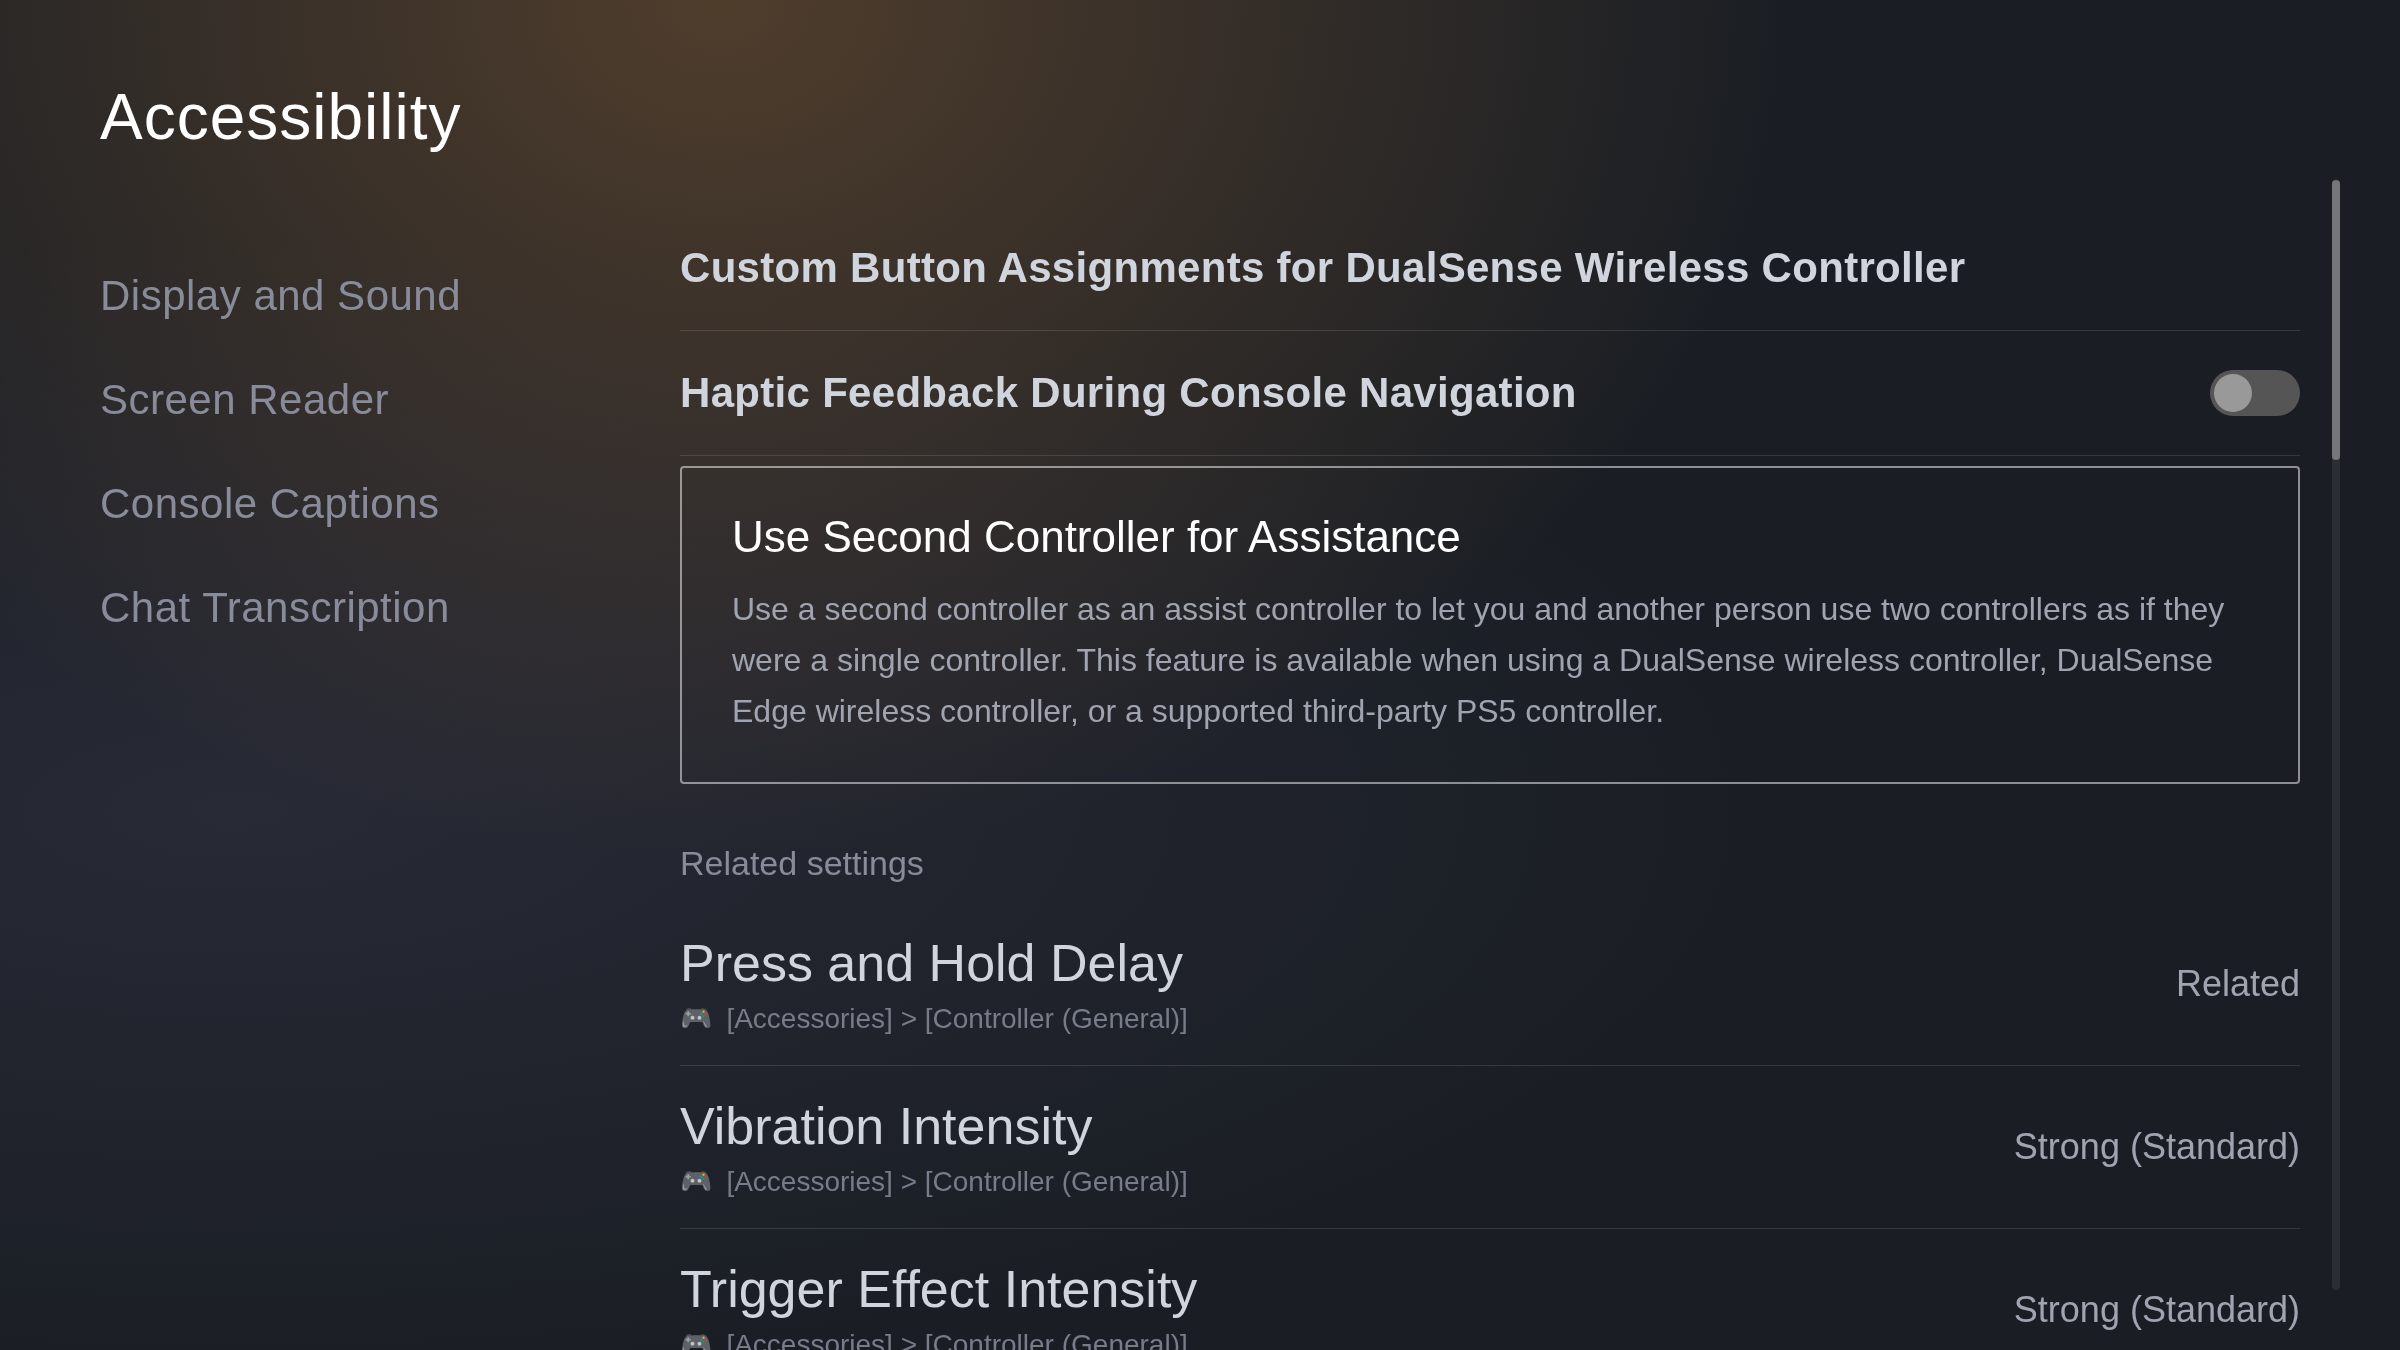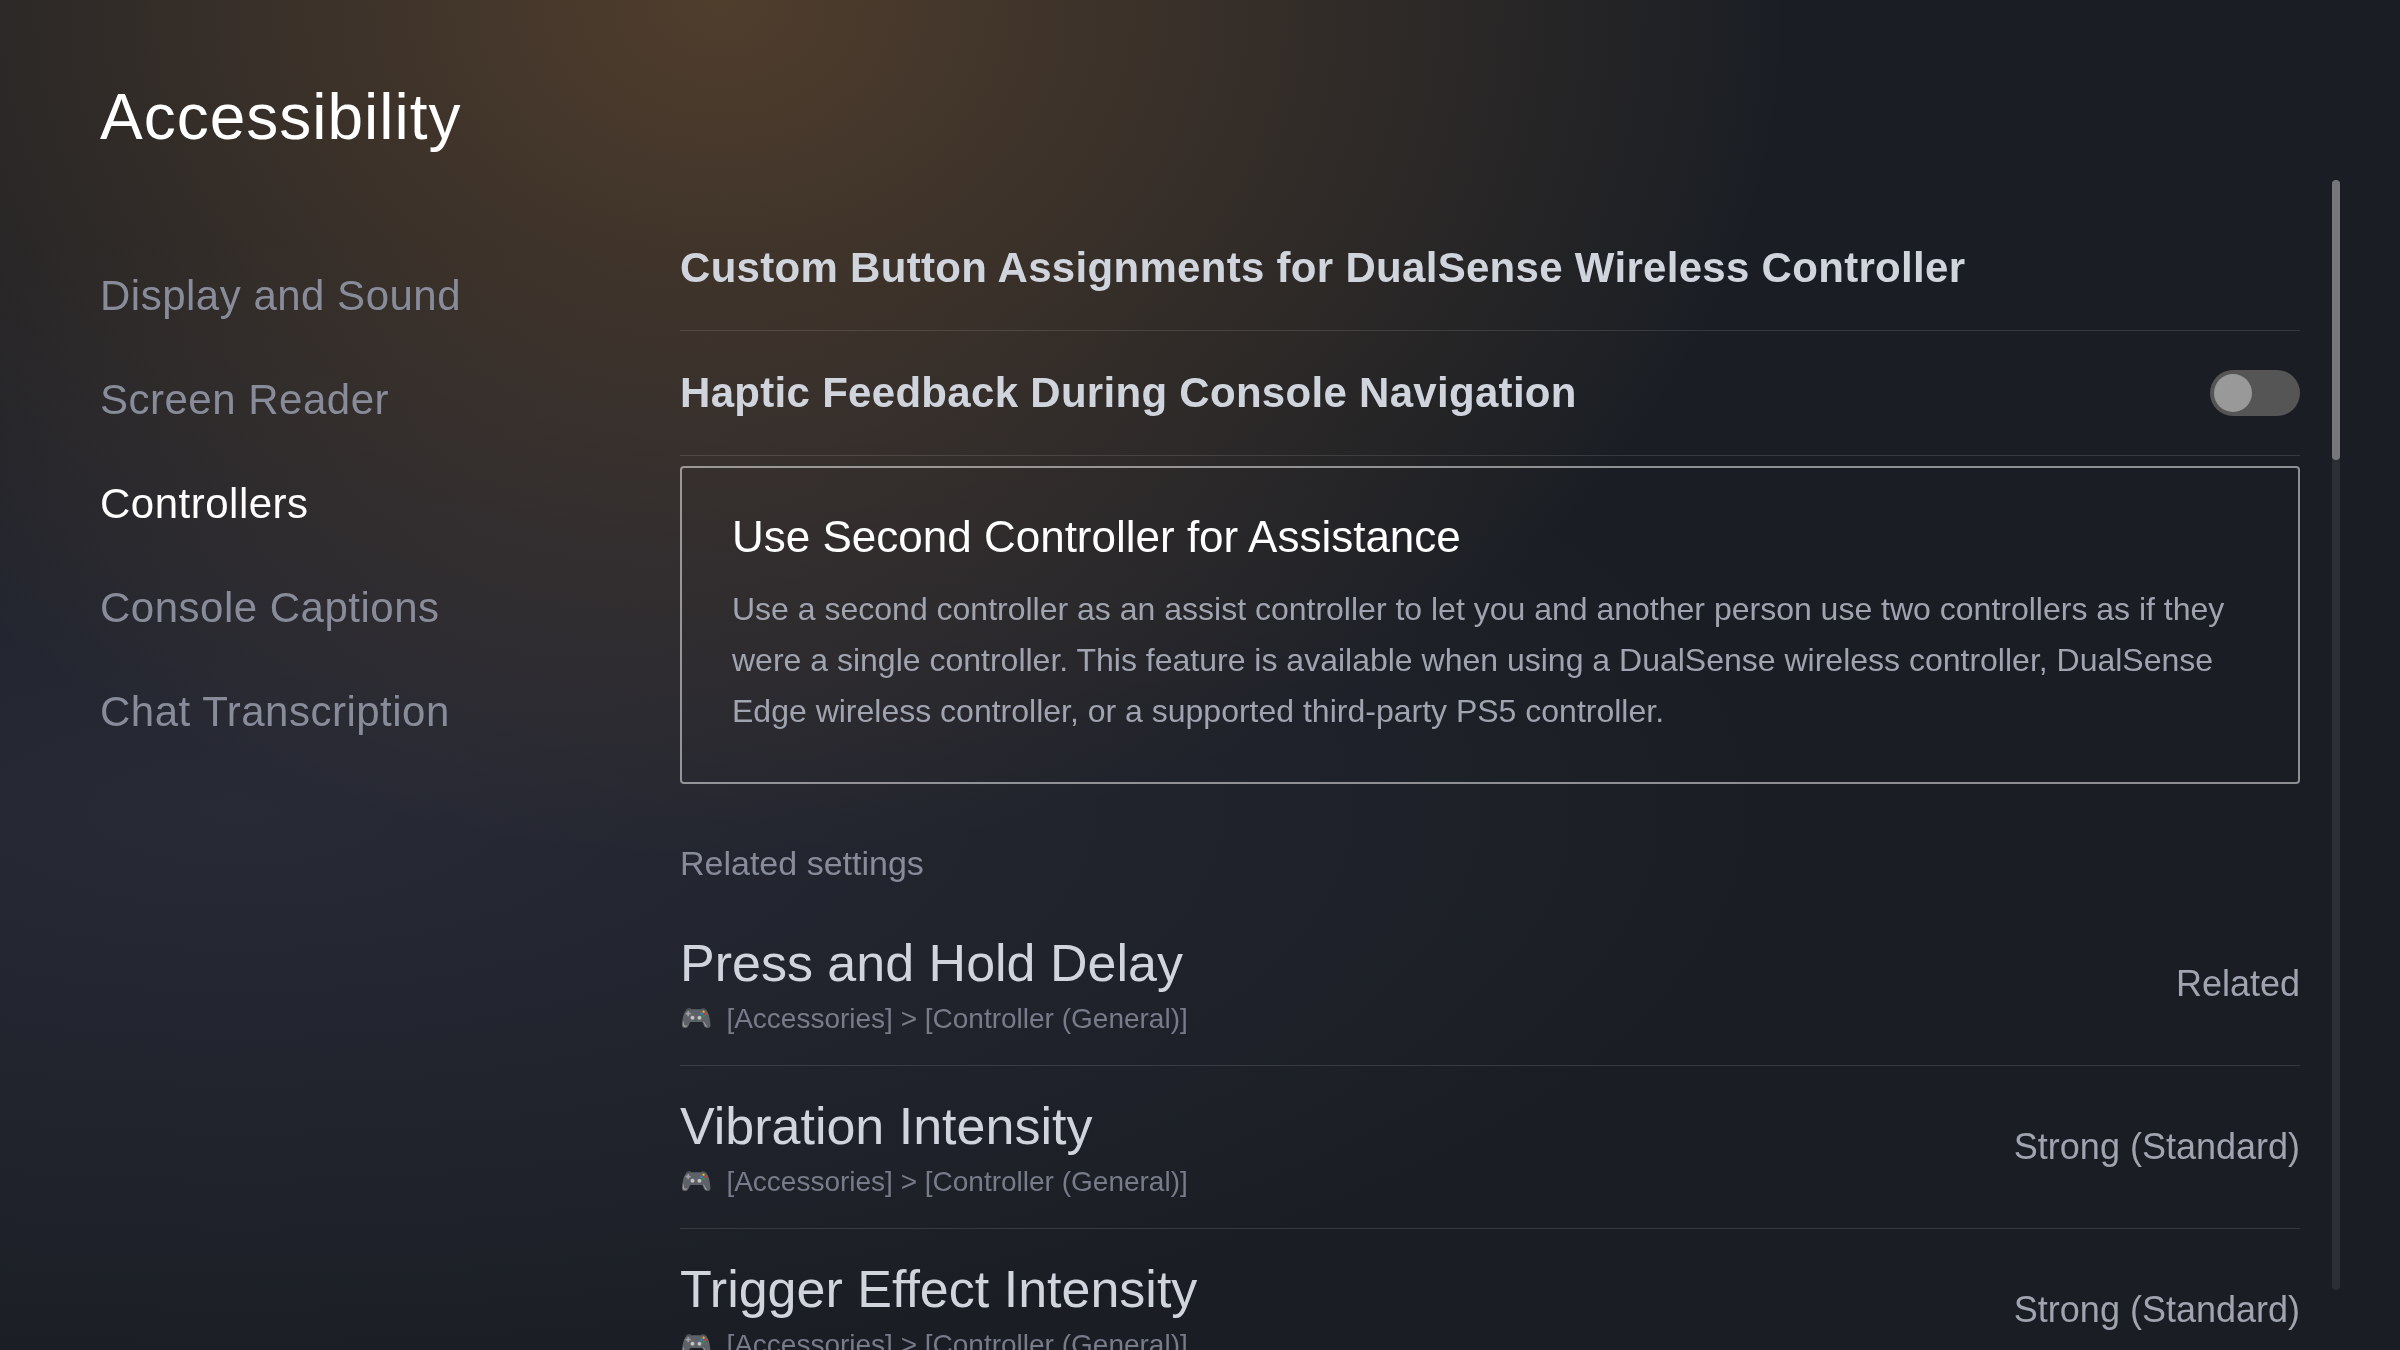--- a/index.html
+++ b/index.html
@@ -216,23 +216,20 @@
 
   <div class="content-area">
 
     <nav class="sidebar">
       <div class="sidebar-item">
         <span>Display and Sound</span>
       </div>
       <div class="sidebar-item">
         <span>Screen Reader</span>
       </div>
-      <div class="sidebar-item active">
-        <span>Controllers</span>
-      </div>
       <div class="sidebar-item">
         <span>Console Captions</span>
       </div>
       <div class="sidebar-item">
         <span>Chat Transcription</span>
       </div>
     </nav>
 
     <main class="main-content">
 

